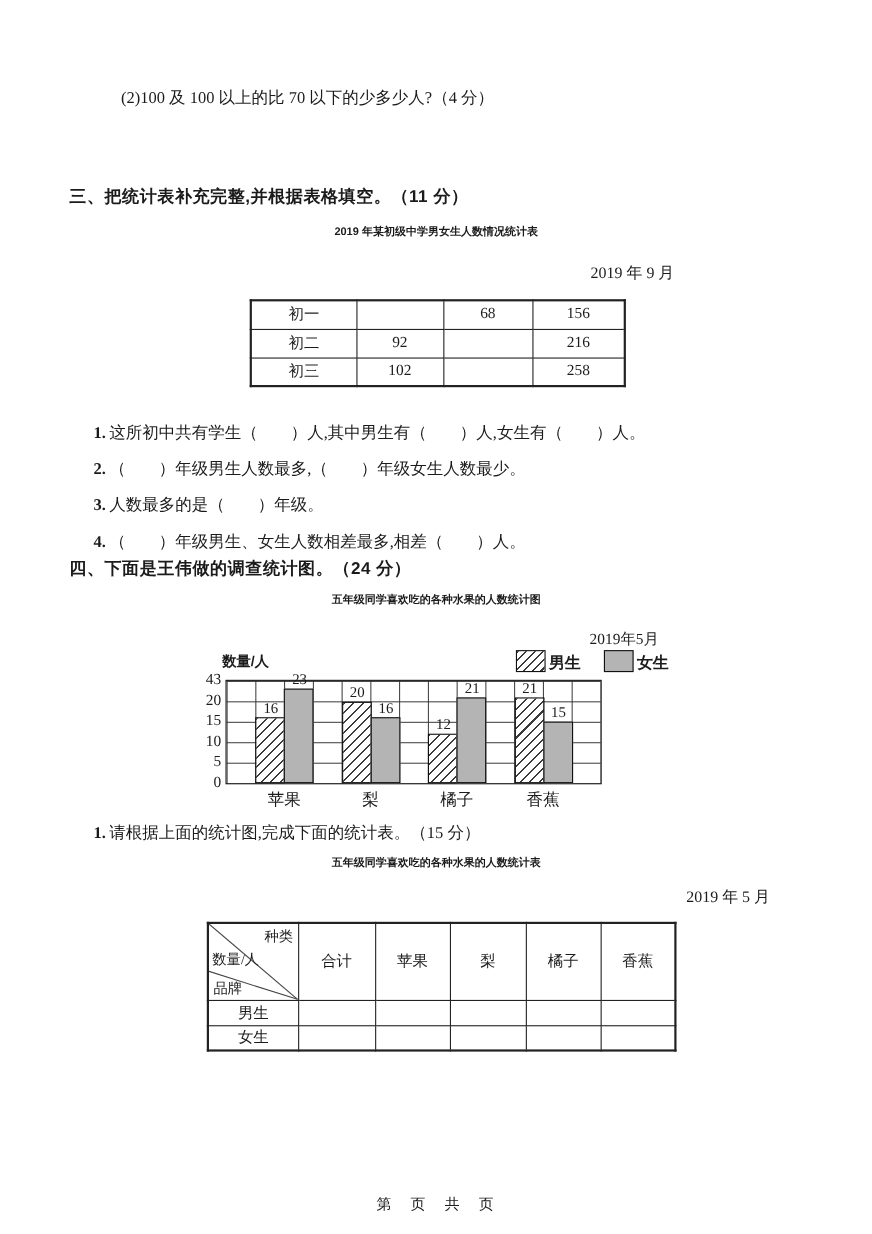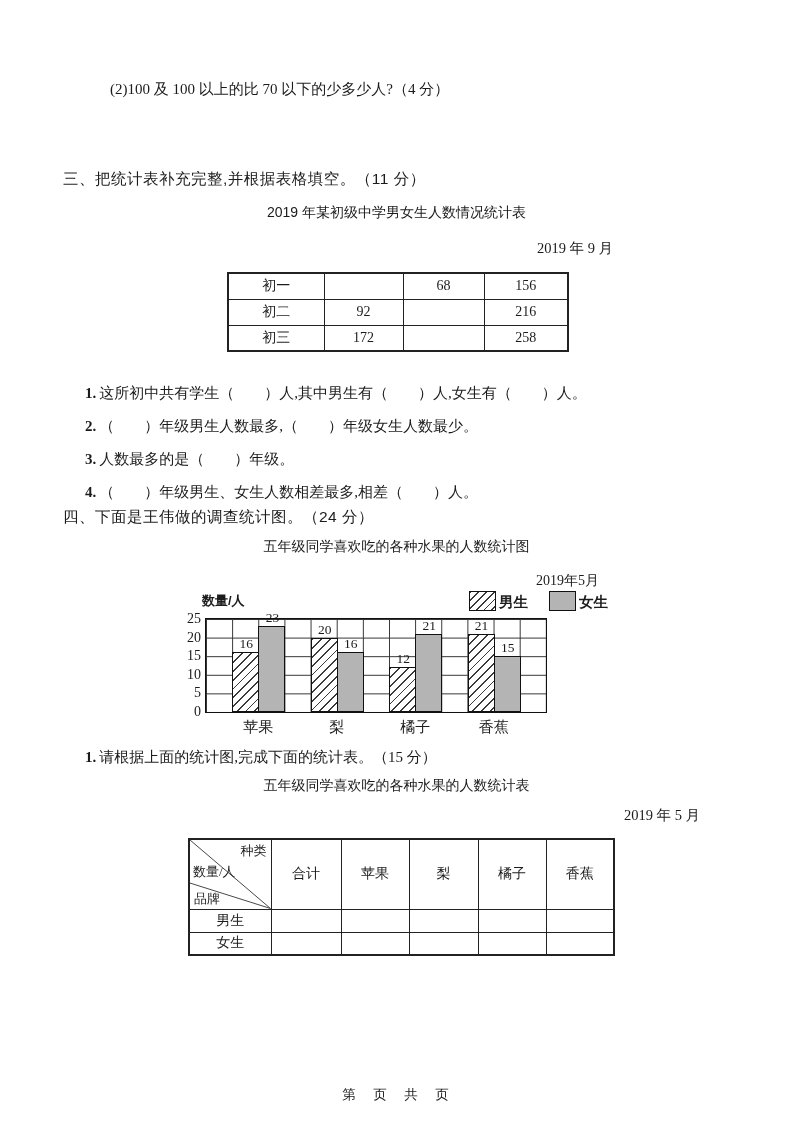--- a/index.html
+++ b/index.html
@@ -3,26 +3,26 @@
 <meta charset="utf-8">
 <style>
   * { margin:0; padding:0; box-sizing:border-box; }
   html,body { background:#fff; }
   body {
     width:793px; height:1122px; position:relative;
     font-family:"Liberation Serif", serif; color:#1b1b1b;
     overflow:hidden;
   }
   .abs { position:absolute; }
-  .hd { font-family:"Liberation Sans", sans-serif; font-weight:normal; }
+  .hd { font-family:"Liberation Sans", sans-serif; font-weight:bold; }
   .center { width:793px; text-align:center; }
 
   .intro-line { font-size:15px; }
   .section-heading { font-size:15.5px; letter-spacing:0.5px; }
-  .table-title { font-size:14px; }
+  .table-title { font-size:10px; }
   .date-note { font-size:14.5px; }
 
   
   table { border-collapse:collapse; table-layout:fixed; }
   .t1 { border:2px solid #222; }
   .t1 td { border:1px solid #222; text-align:center; vertical-align:middle;
            font-size:14px; height:26px; }
   .t2 { border:2px solid #222; }
   .t2 td { border:1px solid #222; text-align:center; vertical-align:middle;
            font-size:14px; }
@@ -91,21 +91,21 @@
       <td>156</td>
     </tr>
     <tr>
       <td>初二</td>
       <td>92</td>
       <td></td>
       <td>216</td>
     </tr>
     <tr>
       <td>初三</td>
-      <td>172</td>
+      <td>102</td>
       <td></td>
       <td>258</td>
     </tr>
   </tbody>
 </table>
 
 <div class="abs question" style="left:85px; top:384px;">
   <span class="qnum">1.</span><span>这所初中共有学生（　　）人,其中男生有（　　）人,女生有（　　）人。</span>
 </div>
 <div class="abs question" style="left:85px; top:417px;">
@@ -125,21 +125,21 @@
 <div class="chart">
   <div class="chart-date">2019年5月</div>
 
   <span class="legend-swatch hatched" style="left:264px; top:-27px;"></span>
   <span class="legend-label" style="left:294px; top:-25px;">男生</span>
   <span class="legend-swatch" id="girl-swatch" style="left: 344px; top: -27px; background: rgb(180, 180, 180);"></span>
   <span class="legend-label" style="left:374px; top:-25px;">女生</span>
 
   <div class="y-axis-label">数量/人</div>
   <div class="plot" id="chart-plot" style="background-size: 26.1538px 18.6px;">
-      <div class="ytick" style="top: -8px;">25</div>
+      <div class="ytick" style="top: -8px;">43</div>
       <div class="ytick" style="top: 10.6px;">20</div>
       <div class="ytick" style="top: 29.2px;">15</div>
       <div class="ytick" style="top: 47.8px;">10</div>
       <div class="ytick" style="top: 66.4px;">5</div>
       <div class="ytick" style="top: 85px;">0</div>
       <div class="bar hatched" style="left: 26.1538px; width: 27.1538px; height: 59.52px;"></div>
       <div class="bar-value" style="left: 40.2308px; bottom: 60.52px;">16</div>
       <div class="bar solid" style="background: rgb(180, 180, 180); left: 52.3077px; width: 27.1538px; height: 85.56px;"></div>
       <div class="bar-value" style="left: 66.3846px; bottom: 86.56px;">23</div>
       <div class="cat-label" style="left: 52.3077px;">苹果</div>

